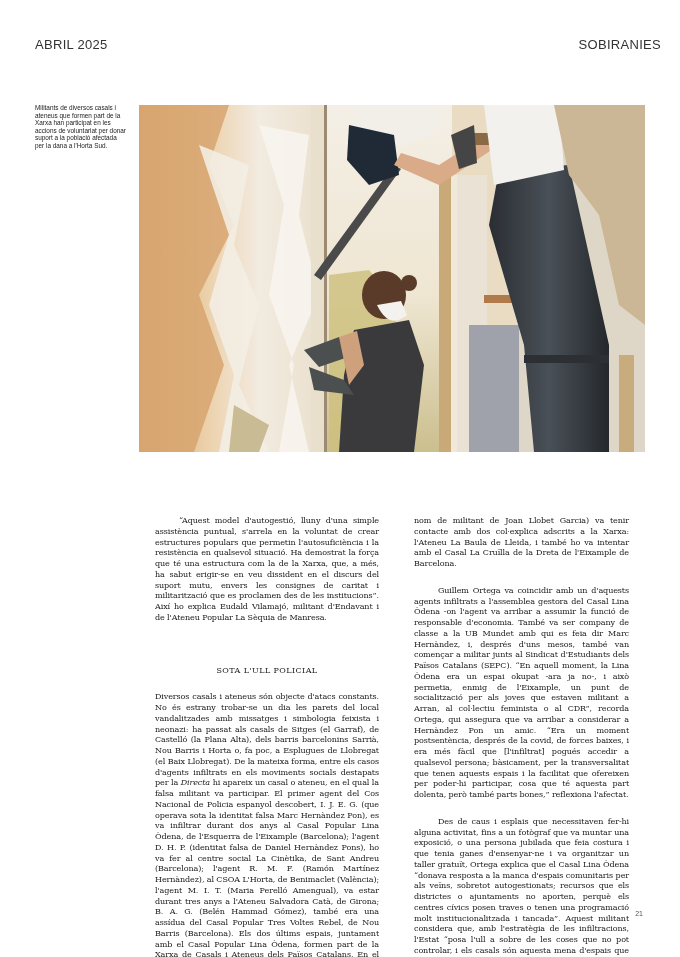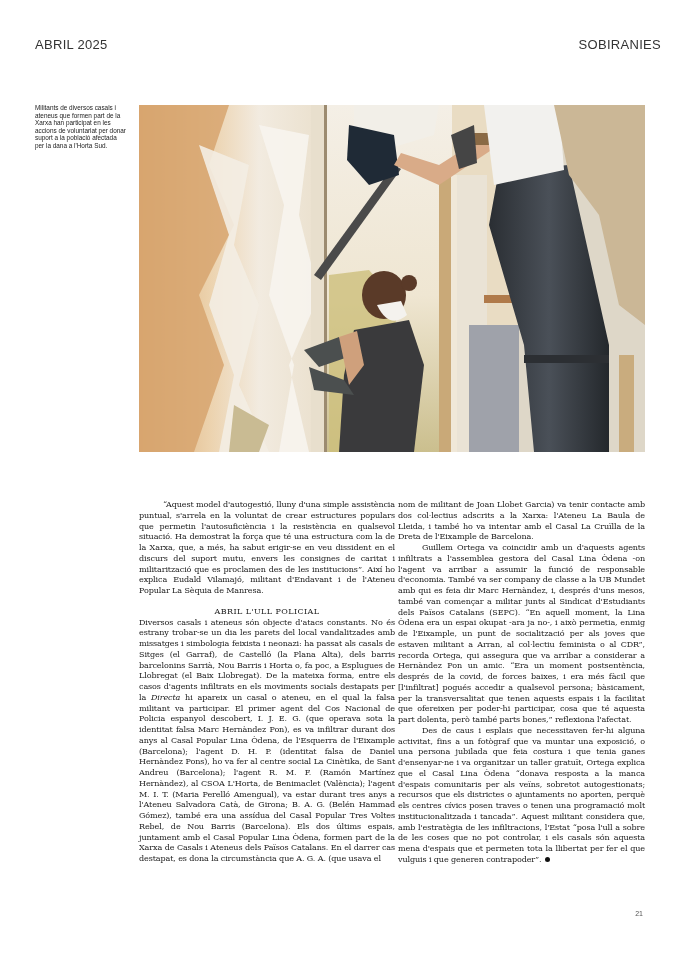--- a/index.html
+++ b/index.html
@@ -22,21 +22,21 @@
   }
   .photo svg { display: block; width: 100%; height: 100%; }
   .col {
     position: absolute; top: 500px; width: 256px;
     font-family: "DejaVu Serif", serif; font-size: 8.05px; line-height: 10.75px;
     color: #1a1a1a; text-align: justify; hyphens: manual;
     letter-spacing: -0.12px;
   }
   .col-left { left: 139px; }
   .col-right { left: 398px; width: 247px; }
-  .col p { margin: 0; }
+  .col p { margin: 16px; }
   .col p.indent { text-indent: 24px; }
   .subhead {
     text-align: center; font-family: "DejaVu Serif", serif; font-size: 8px;
     letter-spacing: 0.4px; margin: 0; line-height: 10.75px;
   }
   .gap { height: 10px; }
   .end-mark { display: inline-block; width: 5px; height: 5px; border-radius: 50%; background: #111; margin-left: 3px; vertical-align: 0px; }
   .folio {
     position: absolute; right: 37px; top: 910px;
     font-family: "Liberation Sans", sans-serif; font-size: 7px; color: #555;
@@ -115,23 +115,23 @@
     <path d="M345 0 L420 0 L425 65 L355 80 Z" fill="#f2f1ee"></path>
 
     <path d="M415 0 L506 0 L506 220 L480 200 L460 110 L430 70 Z" fill="#cbb796"></path>
     <rect x="480" y="250" width="15" height="97" fill="#c9ac7e"></rect>
   </svg>
 </div>
 
 <div class="col col-left">
   <p class="indent">“Aquest model d'autogestió, lluny d'una simple assistència puntual, s'arrela en la voluntat de crear estructures populars que permetin l'autosuficiència i la resistència en qualsevol situació. Ha demostrat la força que té una estructura com la de la Xarxa, que, a més, ha sabut erigir-se en veu dissident en el discurs del suport mutu, envers les consignes de caritat i militarització que es proclamen des de les institucions”. Així ho explica Eudald Vilamajó, militant d'Endavant i de l'Ateneu Popular La Sèquia de Manresa.</p>
   <div class="gap"></div>
-  <p class="subhead">ABRIL L'ULL POLICIAL</p>
+  <p class="subhead">SOTA L'ULL POLICIAL</p>
   <p><span>Diversos casals i ateneus són objecte d'atacs constants. No és estrany trobar-se un dia les parets del local vandalitzades amb missatges i simbologia feixista i neonazi: ha passat als casals de Sitges (el Garraf), de Castelló (la Plana Alta), dels barris barcelonins Sarrià, Nou Barris i Horta o, fa poc, a Esplugues de Llobregat (el Baix Llobregat). De la mateixa forma, entre els casos d'agents infiltrats en els moviments socials destapats per la </span><em>Directa</em><span> hi apareix un casal o ateneu, en el qual la falsa militant va participar. El primer agent del Cos Nacional de Policia espanyol descobert, I. J. E. G. (que operava sota la identitat falsa Marc Hernàndez Pon), es va infiltrar durant dos anys al Casal Popular Lina Òdena, de l'Esquerra de l'Eixample (Barcelona); l'agent D. H. P. (identitat falsa de Daniel Hernàndez Pons), ho va fer al centre social La Cinètika, de Sant Andreu (Barcelona); l'agent R. M. F. (Ramón Martínez Hernàndez), al CSOA L'Horta, de Benimaclet (València); l'agent M. I. T. (Maria Perelló Amengual), va estar durant tres anys a l'Ateneu Salvadora Catà, de Girona; B. A. G. (Belén Hammad Gómez), també era una assídua del Casal Popular Tres Voltes Rebel, de Nou Barris (Barcelona). Els dos últims espais, juntament amb el Casal Popular Lina Òdena, formen part de la Xarxa de Casals i Ateneus dels Països Catalans. En el darrer cas destapat, es dona la circumstància que A. G. A. (que usava el</span></p>
 </div>
 
 <div class="col col-right">
-  <p>nom de militant de Joan Llobet Garcia) va tenir contacte amb dos col·lectius adscrits a la Xarxa: l'Ateneu La Baula de Lleida, i també ho va intentar amb el Casal La Cruïlla de la Dreta de l'Eixample de Barcelona.</p>
+  <p>nom de militant de Joan Llobet Garcia) va tenir contacte amb dos col·explica adscrits a la Xarxa: l'Ateneu La Baula de Lleida, i també ho va intentar amb el Casal La Cruïlla de la Dreta de l'Eixample de Barcelona.</p>
   <p class="indent">Guillem Ortega va coincidir amb un d'aquests agents infiltrats a l'assemblea gestora del Casal Lina Òdena -on l'agent va arribar a assumir la funció de responsable d'economia. També va ser company de classe a la UB Mundet amb qui es feia dir Marc Hernàndez, i, després d'uns mesos, també van començar a militar junts al Sindicat d'Estudiants dels Països Catalans (SEPC). “En aquell moment, la Lina Òdena era un espai okupat -ara ja no-, i això permetia, enmig de l'Eixample, un punt de socialització per als joves que estaven militant a Arran, al col·lectiu feminista o al CDR”, recorda Ortega, qui assegura que va arribar a considerar a Hernàndez Pon un amic. “Era un moment postsentència, després de la covid, de forces baixes, i era més fàcil que [l'infiltrat] pogués accedir a qualsevol persona; bàsicament, per la transversalitat que tenen aquests espais i la facilitat que ofereixen per poder-hi participar, cosa que té aquesta part dolenta, però també parts bones,” reflexiona l'afectat.</p>
   <p class="indent"><span>Des de caus i esplais que necessitaven fer-hi alguna activitat, fins a un fotògraf que va muntar una exposició, o una persona jubilada que feia costura i que tenia ganes d'ensenyar-ne i va organitzar un taller gratuït, Ortega explica que el Casal Lina Òdena “donava resposta a la manca d'espais comunitaris per als veïns, sobretot autogestionats; recursos que els districtes o ajuntaments no aporten, perquè els centres cívics posen traves o tenen una programació molt institucionalitzada i tancada”. Aquest militant considera que, amb l'estratègia de les infiltracions, l'Estat “posa l'ull a sobre de les coses que no pot controlar, i els casals són aquesta mena d'espais que et permeten tota la llibertat per fer el que vulguis i que generen contrapoder”.</span><span class="end-mark"></span></p>
 </div>
 
 <div class="folio">21</div>
 
 </body></html>

